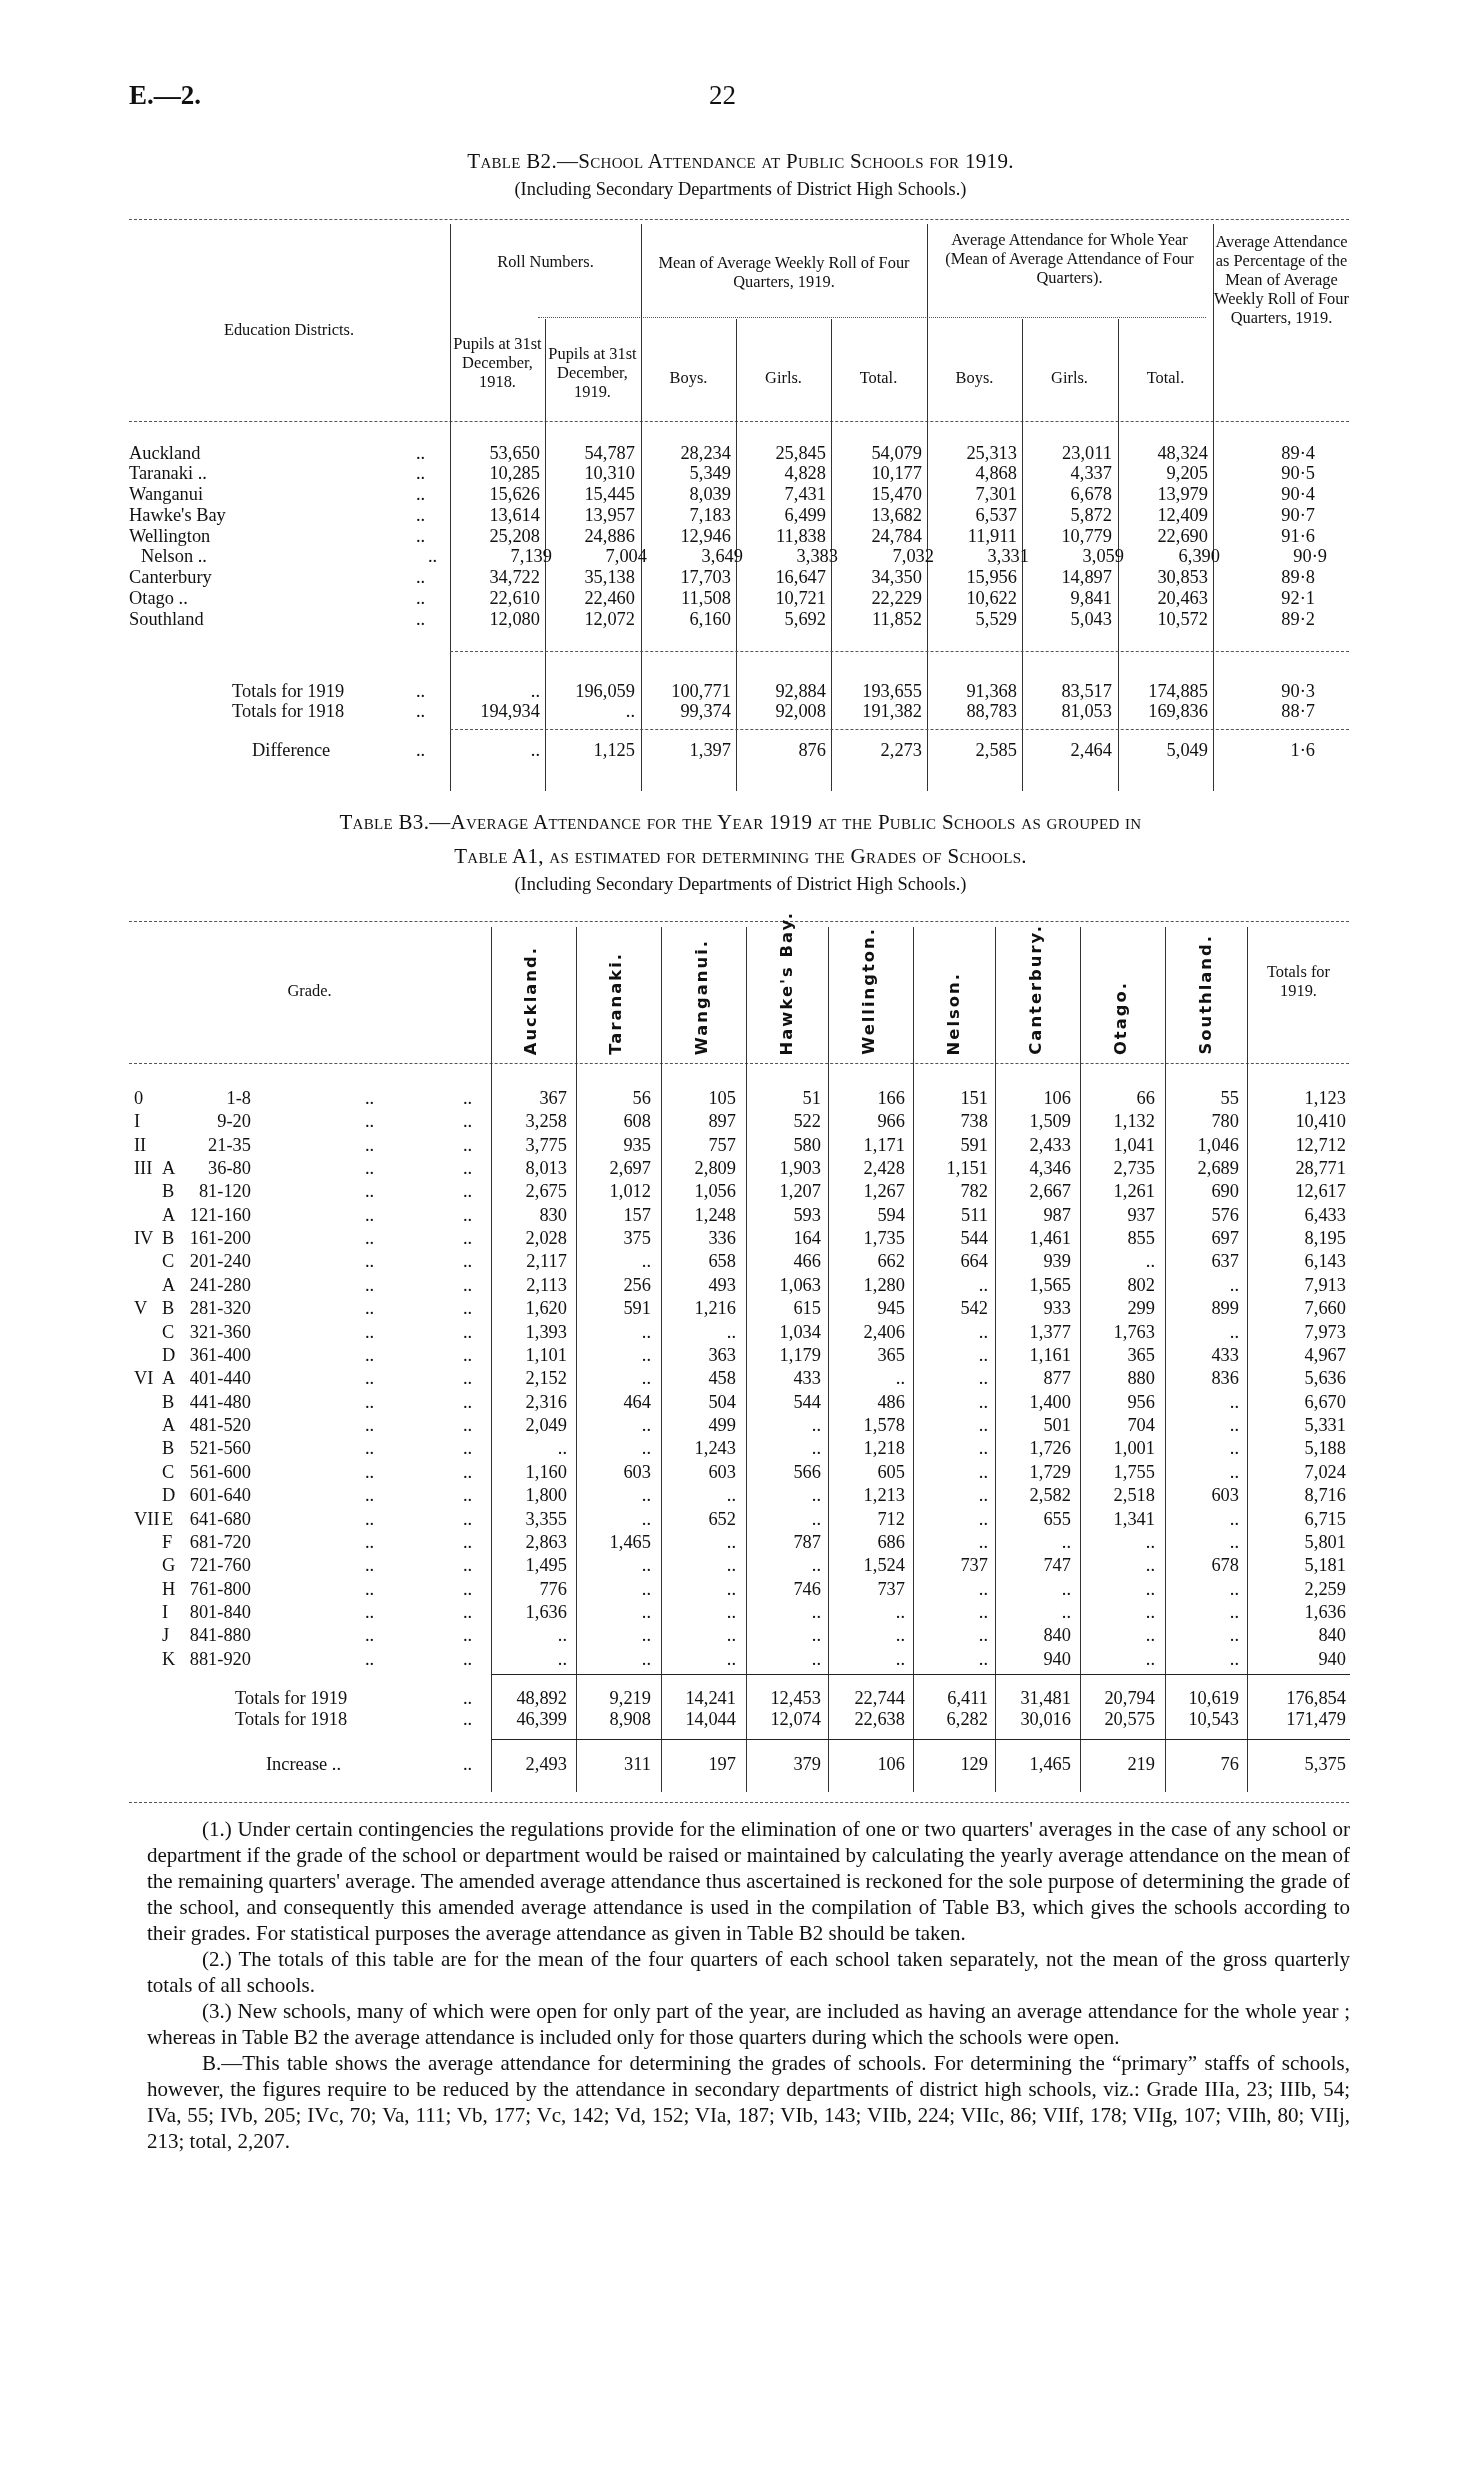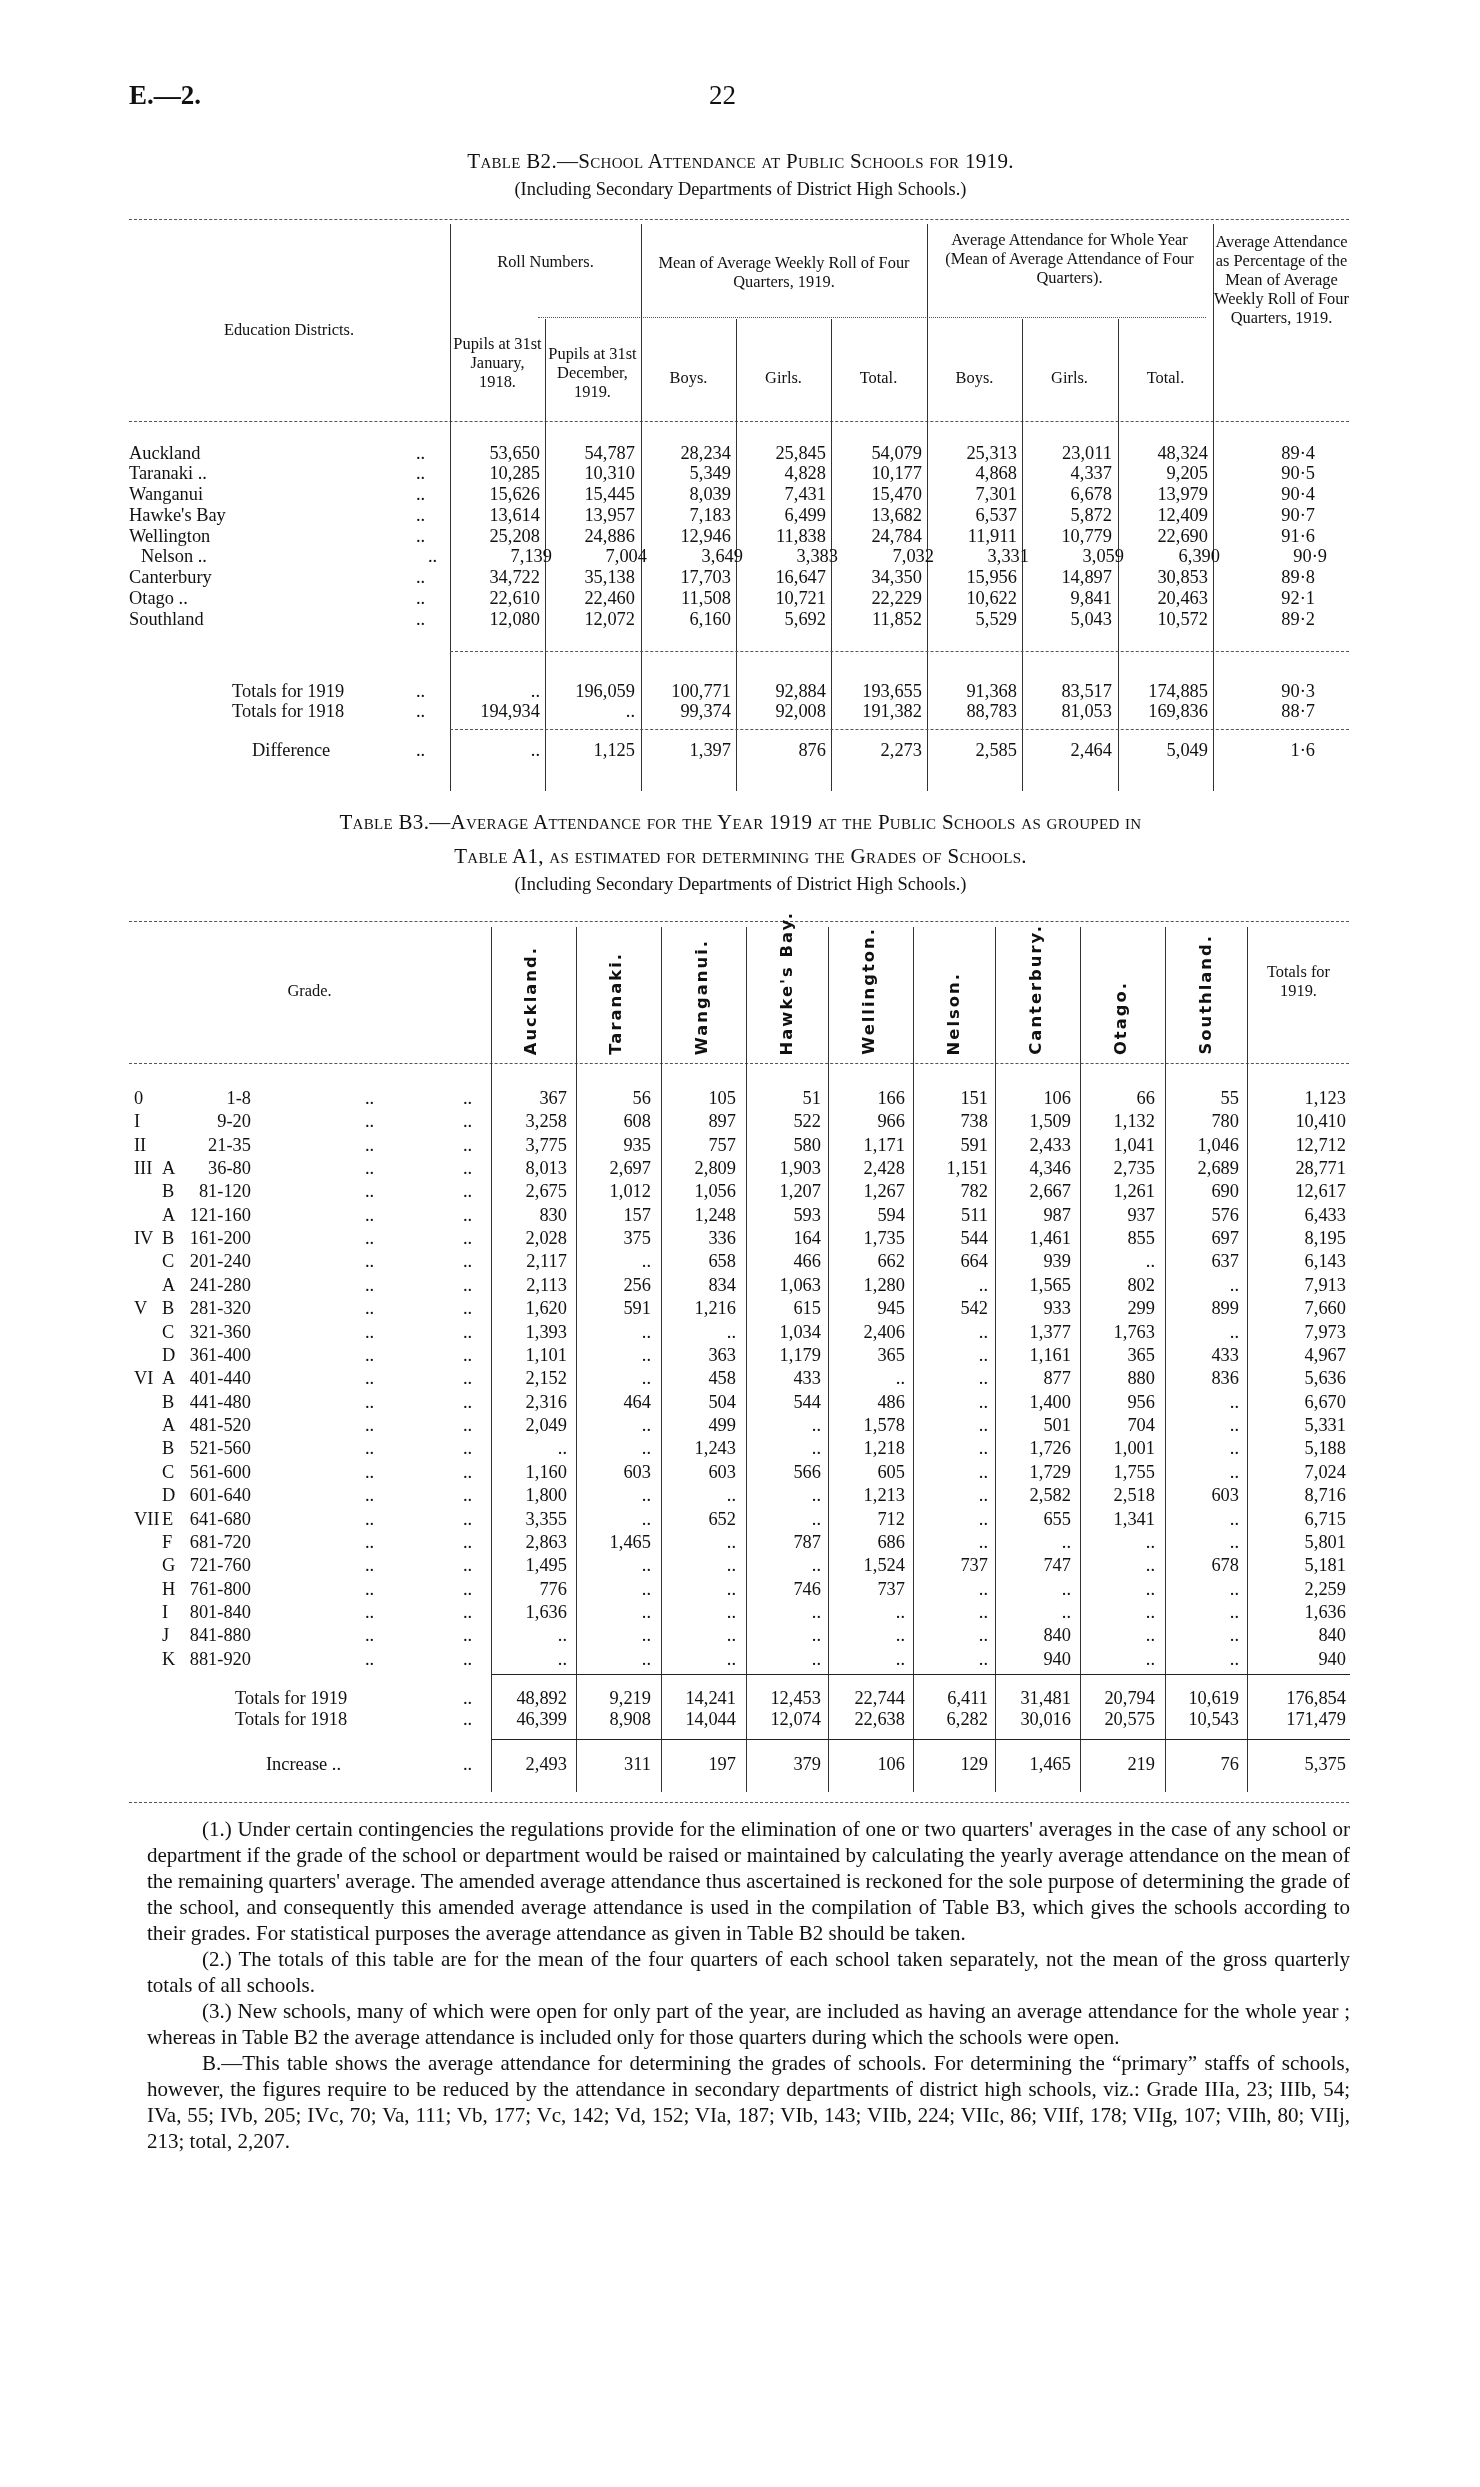--- a/index.html
+++ b/index.html
@@ -30,21 +30,21 @@
 <div class="abs title" style="top:149px;">Table B2.—School Attendance at Public Schools for 1919.</div>
 <div class="abs subtitle" style="top:179px;">(Including Secondary Departments of District High Schools.)</div>
 
 <div id="b2">
   <div class="hrule" style="left:129px; width:1220px; top:219px;"></div>
   <div class="hrule" style="left:129px; width:1220px; top:421px;"></div>
   <div class="hrule" style="left:538px; width:668px; top:317px; border-top-style:dotted;"></div>
 
   <div class="hcell" style="left:129px; width:320px; top:320px;">Education Districts.</div>
   <div class="hcell" style="left:450px; width:191px; top:252px;">Roll Numbers.</div>
-  <div class="hcell" style="left:451px; width:93px; top:334px;">Pupils at 31st January, 1918.</div>
+  <div class="hcell" style="left:451px; width:93px; top:334px;">Pupils at 31st December, 1918.</div>
   <div class="hcell" style="left:546px; width:93px; top:344px;">Pupils at 31st December, 1919.</div>
   <div class="hcell" style="left:641px; width:286px; top:253px;">Mean of Average Weekly Roll of Four Quarters, 1919.</div>
   <div class="hcell" style="left:641px; width:95px; top:368px;">Boys.</div>
   <div class="hcell" style="left:736px; width:95px; top:368px;">Girls.</div>
   <div class="hcell" style="left:831px; width:95px; top:368px;">Total.</div>
   <div class="hcell" style="left:928px; width:283px; top:230px;">Average Attendance for Whole Year (Mean of Average Attendance of Four Quarters).</div>
   <div class="hcell" style="left:927px; width:95px; top:368px;">Boys.</div>
   <div class="hcell" style="left:1022px; width:95px; top:368px;">Girls.</div>
   <div class="hcell" style="left:1118px; width:95px; top:368px;">Total.</div>
   <div class="hcell" style="left:1214px; width:135px; top:232px;">Average Attendance as Percentage of the Mean of Average Weekly Roll of Four Quarters, 1919.</div>
@@ -392,21 +392,21 @@
         <span class="cell" style="right:135px;">6,143</span>
       </div>
       <div class="row" style="left:0; top:1274px; width:1481px;">
         <span class="lbl" style="left:134px;"></span>
         <span class="lbl" style="left:162px;">A</span>
         <span class="lbl" style="left:183px; width:68px; text-align:right;">241-280</span>
         <span class="lbl" style="left:365px;">..</span>
         <span class="lbl" style="left:463px;">..</span>
         <span class="cell" style="right:914px;">2,113</span>
         <span class="cell" style="right:830px;">256</span>
-        <span class="cell" style="right:745px;">834</span>
+        <span class="cell" style="right:745px;">493</span>
         <span class="cell" style="right:660px;">1,063</span>
         <span class="cell" style="right:576px;">1,280</span>
         <span class="cell" style="right:493px;">..</span>
         <span class="cell" style="right:410px;">1,565</span>
         <span class="cell" style="right:326px;">802</span>
         <span class="cell" style="right:242px;">..</span>
         <span class="cell" style="right:135px;">7,913</span>
       </div>
       <div class="row" style="left:0; top:1297px; width:1481px;">
         <span class="lbl" style="left:134px;">V</span>

